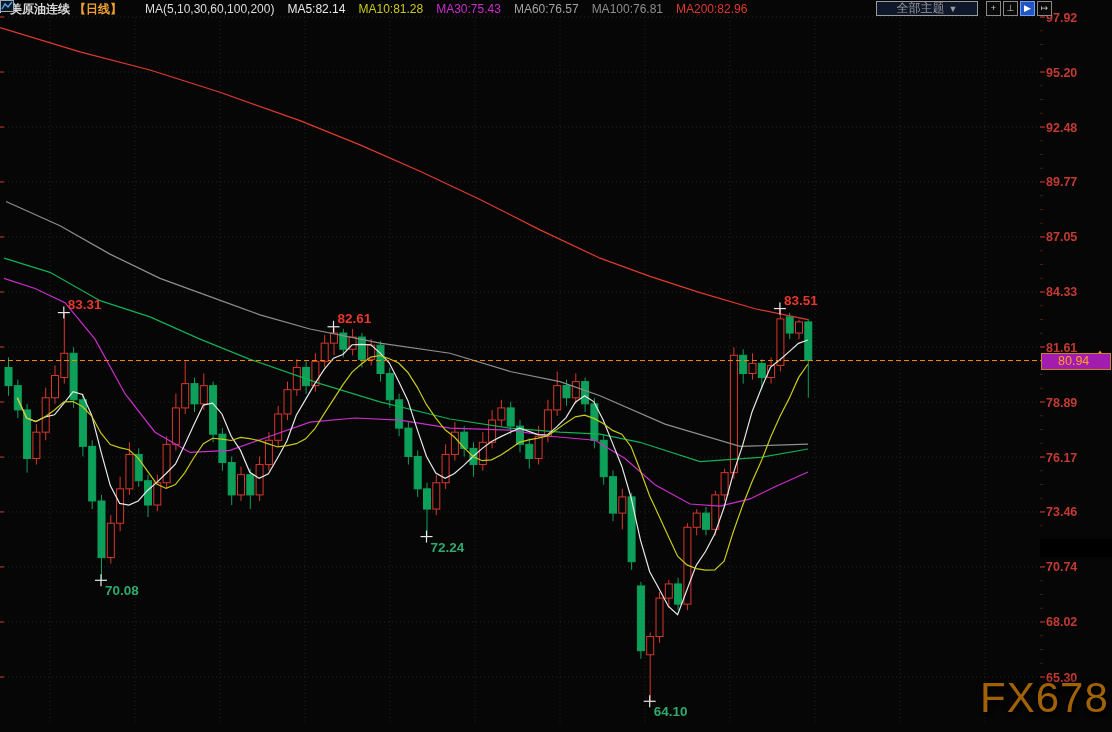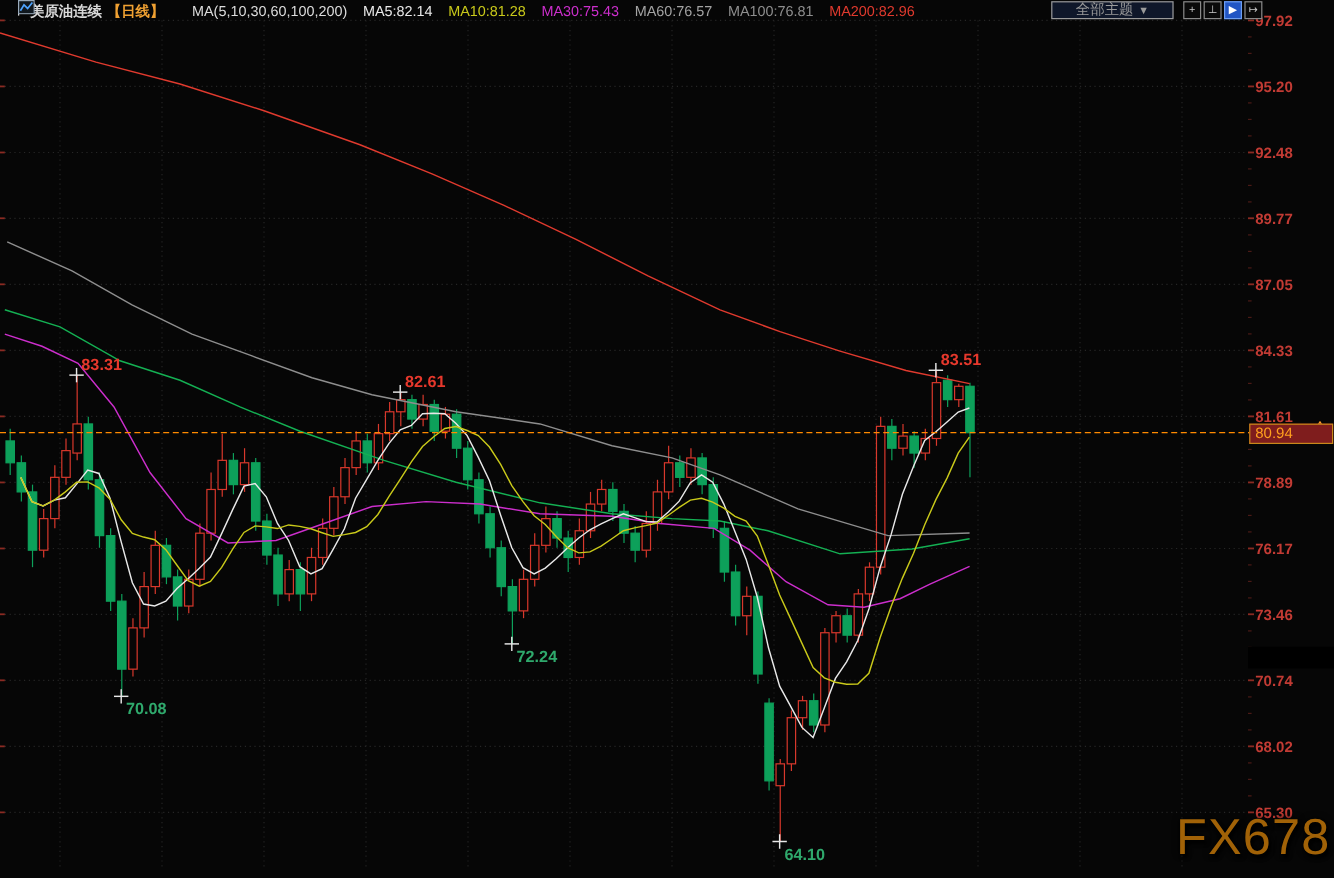--- a/index.html
+++ b/index.html
@@ -1,38 +1,38 @@
 <!DOCTYPE html>
 <html><head>
 <meta charset="utf-8">
 <style>
   html,body{margin:0;padding:0;background:#000;}
   .screen{position:relative;width:1112px;height:732px;background:#060606;overflow:hidden;
           font-family:"Liberation Sans","DejaVu Sans",sans-serif;}
   svg{position:absolute;left:0;top:0;}
-  .topbar{position:absolute;left:15px;top:0;height:18px;display:flex;align-items:center;
+  .topbar{position:absolute;left:0;top:0;height:18px;display:flex;align-items:center;
           font-size:12px;white-space:nowrap;z-index:5;}
   .corner{position:absolute;left:0;top:5px;width:7px;height:7px;
           border-left:1px solid #ddd;border-top:1px solid #ddd;}
   .title{color:#d8d8d8;font-weight:bold;margin-left:10px;}
   .period{color:#f0a132;font-weight:bold;margin-left:4px;}
   .mini-icon{margin-left:10px;display:inline-flex;align-items:center;}
   .ma-set{color:#dcdcdc;margin-left:13px;}
   .ma-vals span{margin-left:13px;}
   .controls{position:absolute;left:876px;top:1px;height:15px;display:flex;align-items:center;z-index:6;}
   .dropdown{width:100px;height:13px;border:1px solid #9a9a9a;color:#9a9a9a;font-size:12px;
             display:flex;align-items:center;justify-content:center;gap:4px;background:#0f172a;cursor:pointer;}
   .dropdown .arr{font-size:9px;}
   .tools{display:flex;margin-left:6px;}
   .tool{width:13px;height:13px;border:1px solid #8a8a8a;color:#c9c9c9;font-size:9px;line-height:12px;
         text-align:center;margin-left:2px;background:#0a0a0a;cursor:pointer;}
   .tool.active{background:#2155c4;border-color:#6f9ff0;color:#fff;}
   .pricebox{position:absolute;left:1041px;width:70px;height:17px;box-sizing:border-box;
-            border:1px solid #c8871a;background:#7f1d1d;color:#ffa01e;font-size:12.5px;
-            line-height:15px;padding-left:4px;z-index:4;}
+            border:1px solid #c8871a;background:#a21caf;color:#ffa01e;font-size:12.5px;
+            line-height:15px;padding-left:16px;z-index:4;}
   .blackpatch{position:absolute;left:1040px;top:539px;width:72px;height:18px;background:#000;z-index:3;}
   .watermark{position:absolute;left:980px;top:674px;font-size:42px;color:#a16207;letter-spacing:1px;
              text-shadow:2px 3px 3px #000,0 0 6px #000;z-index:7;}
 </style>
 </head>
 <body>
 
 <div class="screen">
   <svg id="chart" width="1112" height="732">
       <line x1="0" y1="17" x2="1040" y2="17" stroke="#262626" stroke-dasharray="1 3"></line>

